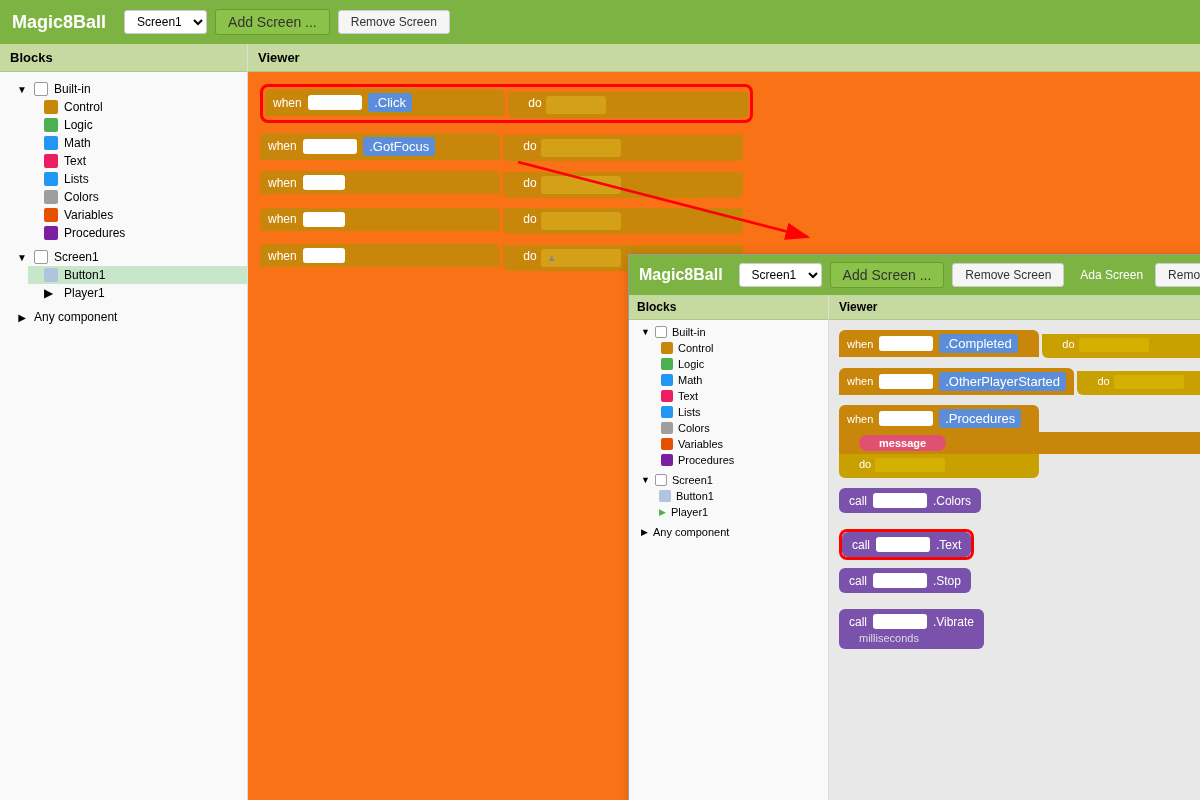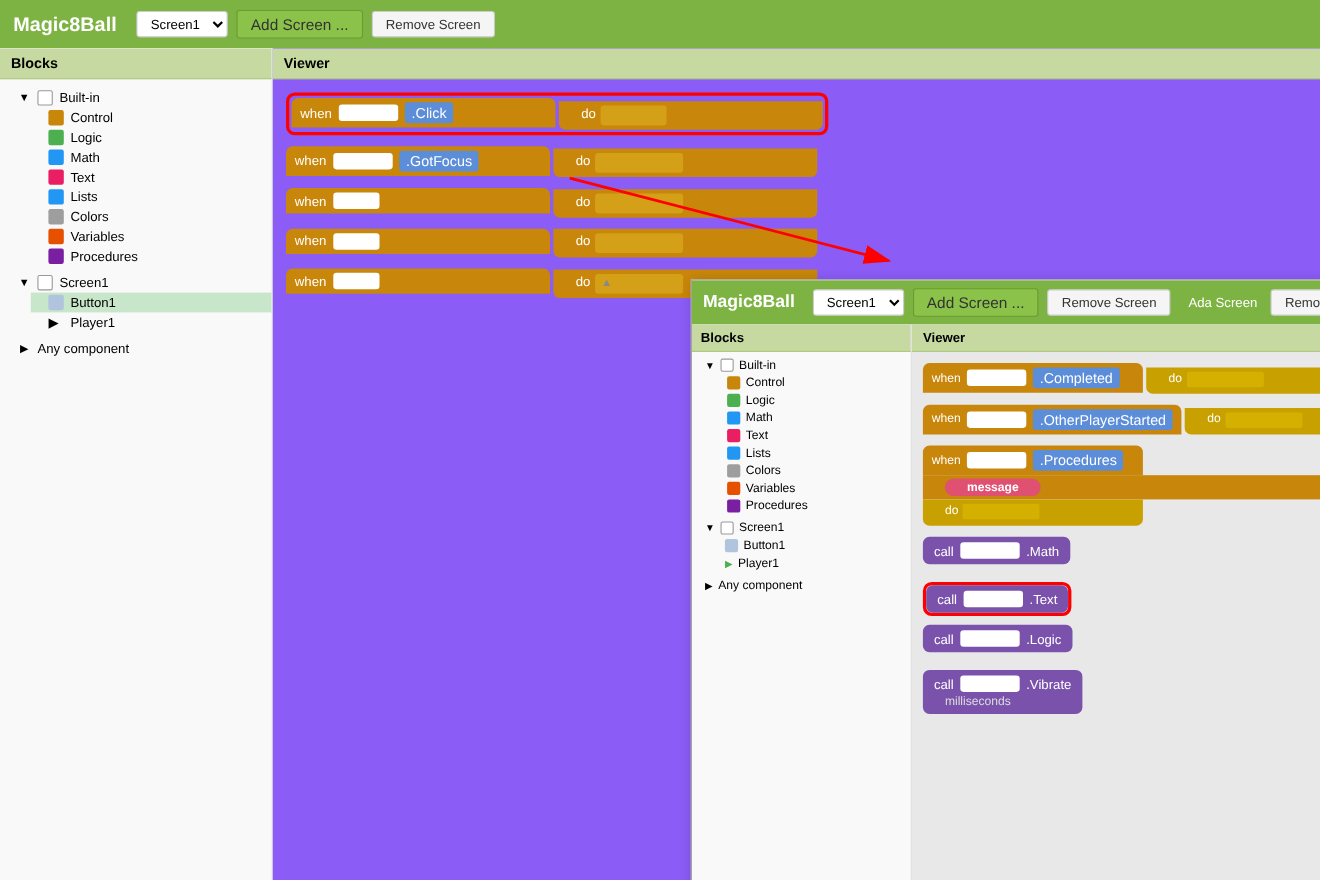--- a/index.html
+++ b/index.html
@@ -104,21 +104,21 @@
     .icon-procedures { background: #7b1fa2; }
     .icon-screen { background: #fff; border: 1px solid #999; }
     .icon-button { background: #b0c4de; }
     .tree-label { font-size: 12px; }
     .tree-group-indent { padding-left: 28px; }
     .tree-item-selected { background: #c8e6c9; }
 
     
     .viewer {
       flex: 1;
-      background: #8b5cf6;
+      background: #f97316;
       overflow: hidden;
       position: relative;
     }
     .viewer-header {
       background: #c5d9a0;
       padding: 6px 10px;
       font-weight: bold;
       font-size: 13px;
       border-bottom: 1px solid #b0c880;
     }
@@ -584,39 +584,39 @@
               <div class="block-do" style="font-size:11px; min-width:200px; background:#c8a000;">
                 <span>do</span>
                 <div style="height:14px; width:70px; background:#d4b000; border-radius:2px;"></div>
               </div>
             </div>
 
             <div style="margin-bottom:8px;">
               <div class="block-call">
                 <span>call</span>
                 <div class="block-dropdown" style="background:white;">Player1 ▾</div>
-                <span>.Math</span>
+                <span>.Colors</span>
               </div>
             </div>
 
             <div style="margin-bottom:8px;">
               <div class="block-call-highlighted">
                 <div class="block-call" style="margin-bottom:0;">
                   <span>call</span>
                   <div class="block-dropdown" style="background:white;">Player1 ▾</div>
                   <span>.Text</span>
                 </div>
               </div>
             </div>
 
             <div style="margin-bottom:8px;">
               <div class="block-call">
                 <span>call</span>
                 <div class="block-dropdown" style="background:white;">Player1 ▾</div>
-                <span>.Logic</span>
+                <span>.Stop</span>
               </div>
             </div>
 
             <div style="margin-bottom:8px;">
               <div class="block-call" style="flex-direction:column; align-items:flex-start; gap:3px;">
                 <div style="display:flex; align-items:center; gap:6px;">
                   <span>call</span>
                   <div class="block-dropdown" style="background:white;">Player1 ▾</div>
                   <span>.Vibrate</span>
                 </div>

